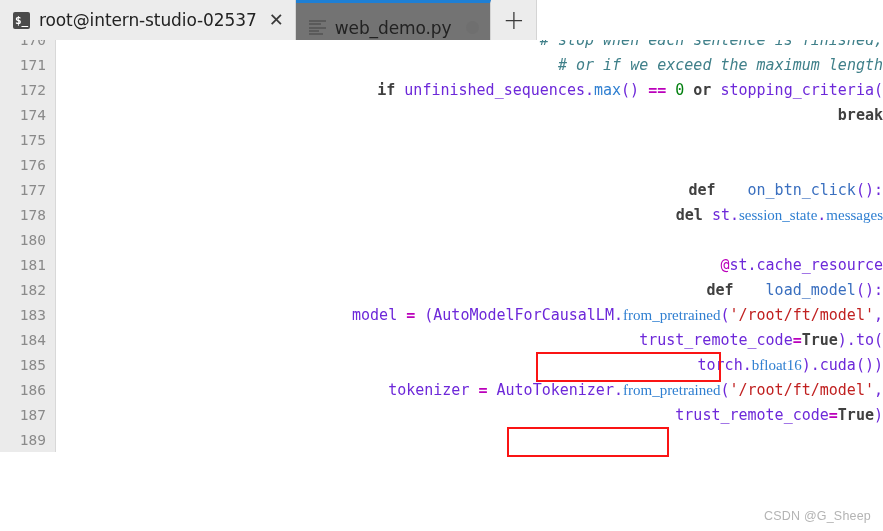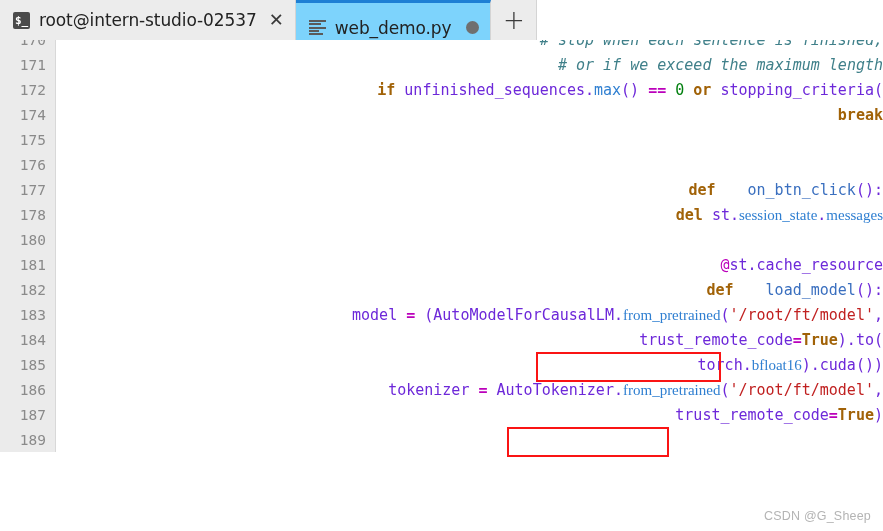--- a/index.html
+++ b/index.html
@@ -36,21 +36,21 @@
     background: #ececec;
     border-right: 1px solid #d4d4d4;
     box-sizing: border-box;
     cursor: default;
     user-select: none;
   }
   .tab.inactive {
     background: #ececec;
   }
   .tab.active {
-    background: #7dd3fc;
+    background: #737373;
     border-top: 3px solid #1e7fd4;
     padding-top: 12px;
   }
   .tab-title {
     font-size: 17px;
     color: #222222;
     white-space: nowrap;
     letter-spacing: -0.1px;
   }
   .tab-close {
@@ -158,21 +158,21 @@
     padding: 0 0 0 7px;
     vertical-align: middle;
     white-space: pre;
     color: #24292e;
     letter-spacing: 0px;
     text-align: right;
   }
 
   
   .t-cmt  { color: #40808a; font-style: italic; }
-  .t-kw   { color: #a16207; font-weight: bold; }
+  .t-kw   { color: #404040; font-weight: bold; }
   .t-op   { color: #bb00bb; font-weight: bold; }
   .t-num  { color: #007f0e; }
   .t-fn   { color: #2f7fd1; }
   .t-def  { color: #3a6fbf; margin-left: 23px; }
   .t-str  { color: #c02020; }
   .t-dec  { color: #bb00bb; }
   .t-pln  { color: #6d28d9; }
   .t-attr { color: #2f7fd1; font-family: Liberation Serif, serif; }
 
   

